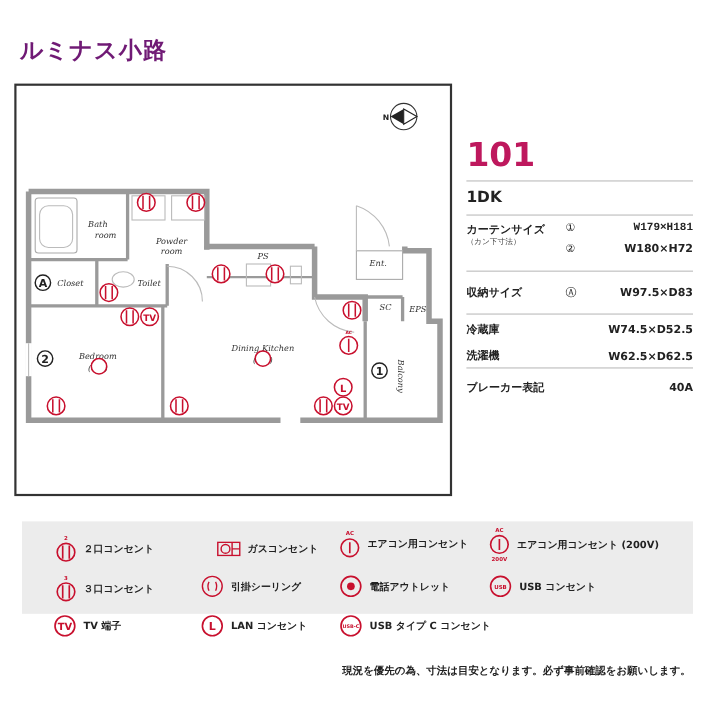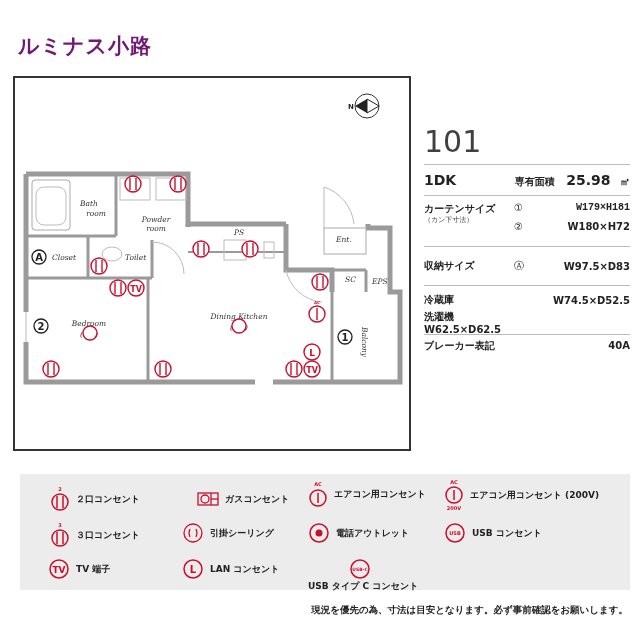--- a/index.html
+++ b/index.html
@@ -1,26 +1,26 @@
 <!DOCTYPE html>
 <html><head>
 <meta charset="utf-8">
 <style>
   html,body{margin:0;padding:0;background:#fff;}
   body{width:640px;height:640px;position:relative;overflow:hidden;font-family:"DejaVu Sans","Liberation Sans",sans-serif;color:#222;}
   .title{position:absolute;left:18px;top:32px;font-size:21px;font-weight:bold;letter-spacing:1px;color:#701a75;}
   .plan-frame{position:absolute;left:13px;top:76px;width:398px;height:375px;border:2px solid #333;box-sizing:border-box;background:#fff;}
   .plan-svg{position:absolute;left:0;top:0;}
   .info{position:absolute;left:424px;top:124px;width:206px;}
-  .room-no{font-size:30px;font-weight:normal;color:#404040;line-height:36px;}
+  .room-no{font-size:30px;font-weight:bold;color:#be185d;line-height:36px;}
   .rule{height:1px;background:#bbb;margin:4px 0;}
   .row{display:flex;justify-content:space-between;align-items:baseline;font-size:10px;color:#222;font-weight:bold;}
   .big{font-size:14px;}
   .sub{font-size:7px;font-weight:normal;color:#444;}
-  .legend{position:absolute;left:20px;top:474px;width:610px;height:116px;background:#ececec;}
+  .legend{position:absolute;left:20px;top:474px;width:610px;height:84px;background:#ececec;}
   .lg-item{position:absolute;display:flex;align-items:center;font-size:9px;font-weight:bold;color:#222;}
   .lg-item svg{margin-right:6px;}
   .note{position:absolute;right:12px;top:604px;font-size:9.5px;font-weight:bold;color:#222;}
   .plabel{font-family:"DejaVu Serif","Liberation Serif",serif;font-style:italic;font-size:7.5px;fill:#333;}
 </style>
 </head>
 <body>
 
 <div class="title">ルミナス小路</div>
 
@@ -179,25 +179,20 @@
       <text x="315" y="302" font-size="4">AC</text>
     </g>
   </svg>
 </div>
 
 <div class="info">
   <div class="room-no">101</div>
   <div class="rule"></div>
   <div class="row" style="height:22px;align-items:center;">
     <span class="big">1DK</span>
-    <span>
-      <span>専有面積</span>
-      <span class="big" style="margin-left:8px;">25.98</span>
-      <span style="margin-left:6px;">㎡</span>
-    </span>
   </div>
   <div class="rule"></div>
   <div style="position:relative;height:40px;margin-top:6px;">
     <div style="position:absolute;left:0;top:0;font-size:10px;font-weight:bold;">カーテンサイズ</div>
     <div class="sub" style="position:absolute;left:0;top:13px;">（カン下寸法）</div>
     <div style="position:absolute;left:90px;top:0;font-size:10px;">①</div>
     <div style="position:absolute;right:0;top:0;font-size:10px;font-weight:bold;font-family:Liberation Mono, monospace;">W179×H181</div>
     <div style="position:absolute;left:90px;top:19px;font-size:10px;">②</div>
     <div style="position:absolute;right:0;top:19px;font-size:10px;font-weight:bold;">W180×H72</div>
   </div>
@@ -205,26 +200,26 @@
   <div class="row" style="height:30px;align-items:center;position:relative;">
     <span>収納サイズ</span>
     <span style="position:absolute;left:90px;font-weight:normal;">Ⓐ</span>
     <span>W97.5×D83</span>
   </div>
   <div class="rule"></div>
   <div class="row" style="height:20px;align-items:center;margin-top:4px;">
     <span>冷蔵庫</span>
     <span>W74.5×D52.5</span>
   </div>
-  <div class="row" style="height:20px;align-items:flex-start;flex-direction:column;">
+  <div class="row" style="height:20px;align-items:flex-end;">
     <span>洗濯機</span>
     <span>W62.5×D62.5</span>
   </div>
   <div class="rule"></div>
-  <div class="row" style="height:26px;">
+  <div class="row" style="height:26px;align-items:center;">
     <span>ブレーカー表記</span>
     <span>40A</span>
   </div>
 </div>
 
 <div class="legend">
 
   <div class="lg-item" style="left:30px;top:12px;">
     <svg width="20" height="26" viewBox="0 0 20 26">
         <text x="10" y="5" font-size="5" fill="#c8102e" text-anchor="middle" font-weight="bold">2</text>
@@ -283,21 +278,21 @@
       </svg>
     <span>エアコン用コンセント</span>
   </div>
   <div class="lg-item" style="left:288px;top:48px;">
     <svg width="22" height="22" viewBox="0 0 22 22">
         <circle cx="11" cy="11" r="9" fill="none" stroke="#c8102e" stroke-width="1.5"></circle>
         <circle cx="11" cy="11" r="3.5" fill="#c8102e"></circle>
       </svg>
     <span>電話アウトレット</span>
   </div>
-  <div class="lg-item" style="left:288px;top:84px;flex-direction:column;">
+  <div class="lg-item" style="left:288px;top:84px;">
     <svg width="22" height="22" viewBox="0 0 22 22">
         <circle cx="11" cy="11" r="9" fill="none" stroke="#c8102e" stroke-width="1.5"></circle>
         <text x="11" y="13" font-size="4.5" fill="#c8102e" text-anchor="middle" font-weight="bold">USB-C</text>
       </svg>
     <span>USB タイプ C コンセント</span>
   </div>
 
   <div class="lg-item" style="left:424px;top:4px;">
     <svg width="20" height="34" viewBox="0 0 20 34">
         <text x="10" y="6" font-size="5" fill="#c8102e" text-anchor="middle" font-weight="bold">AC</text>

